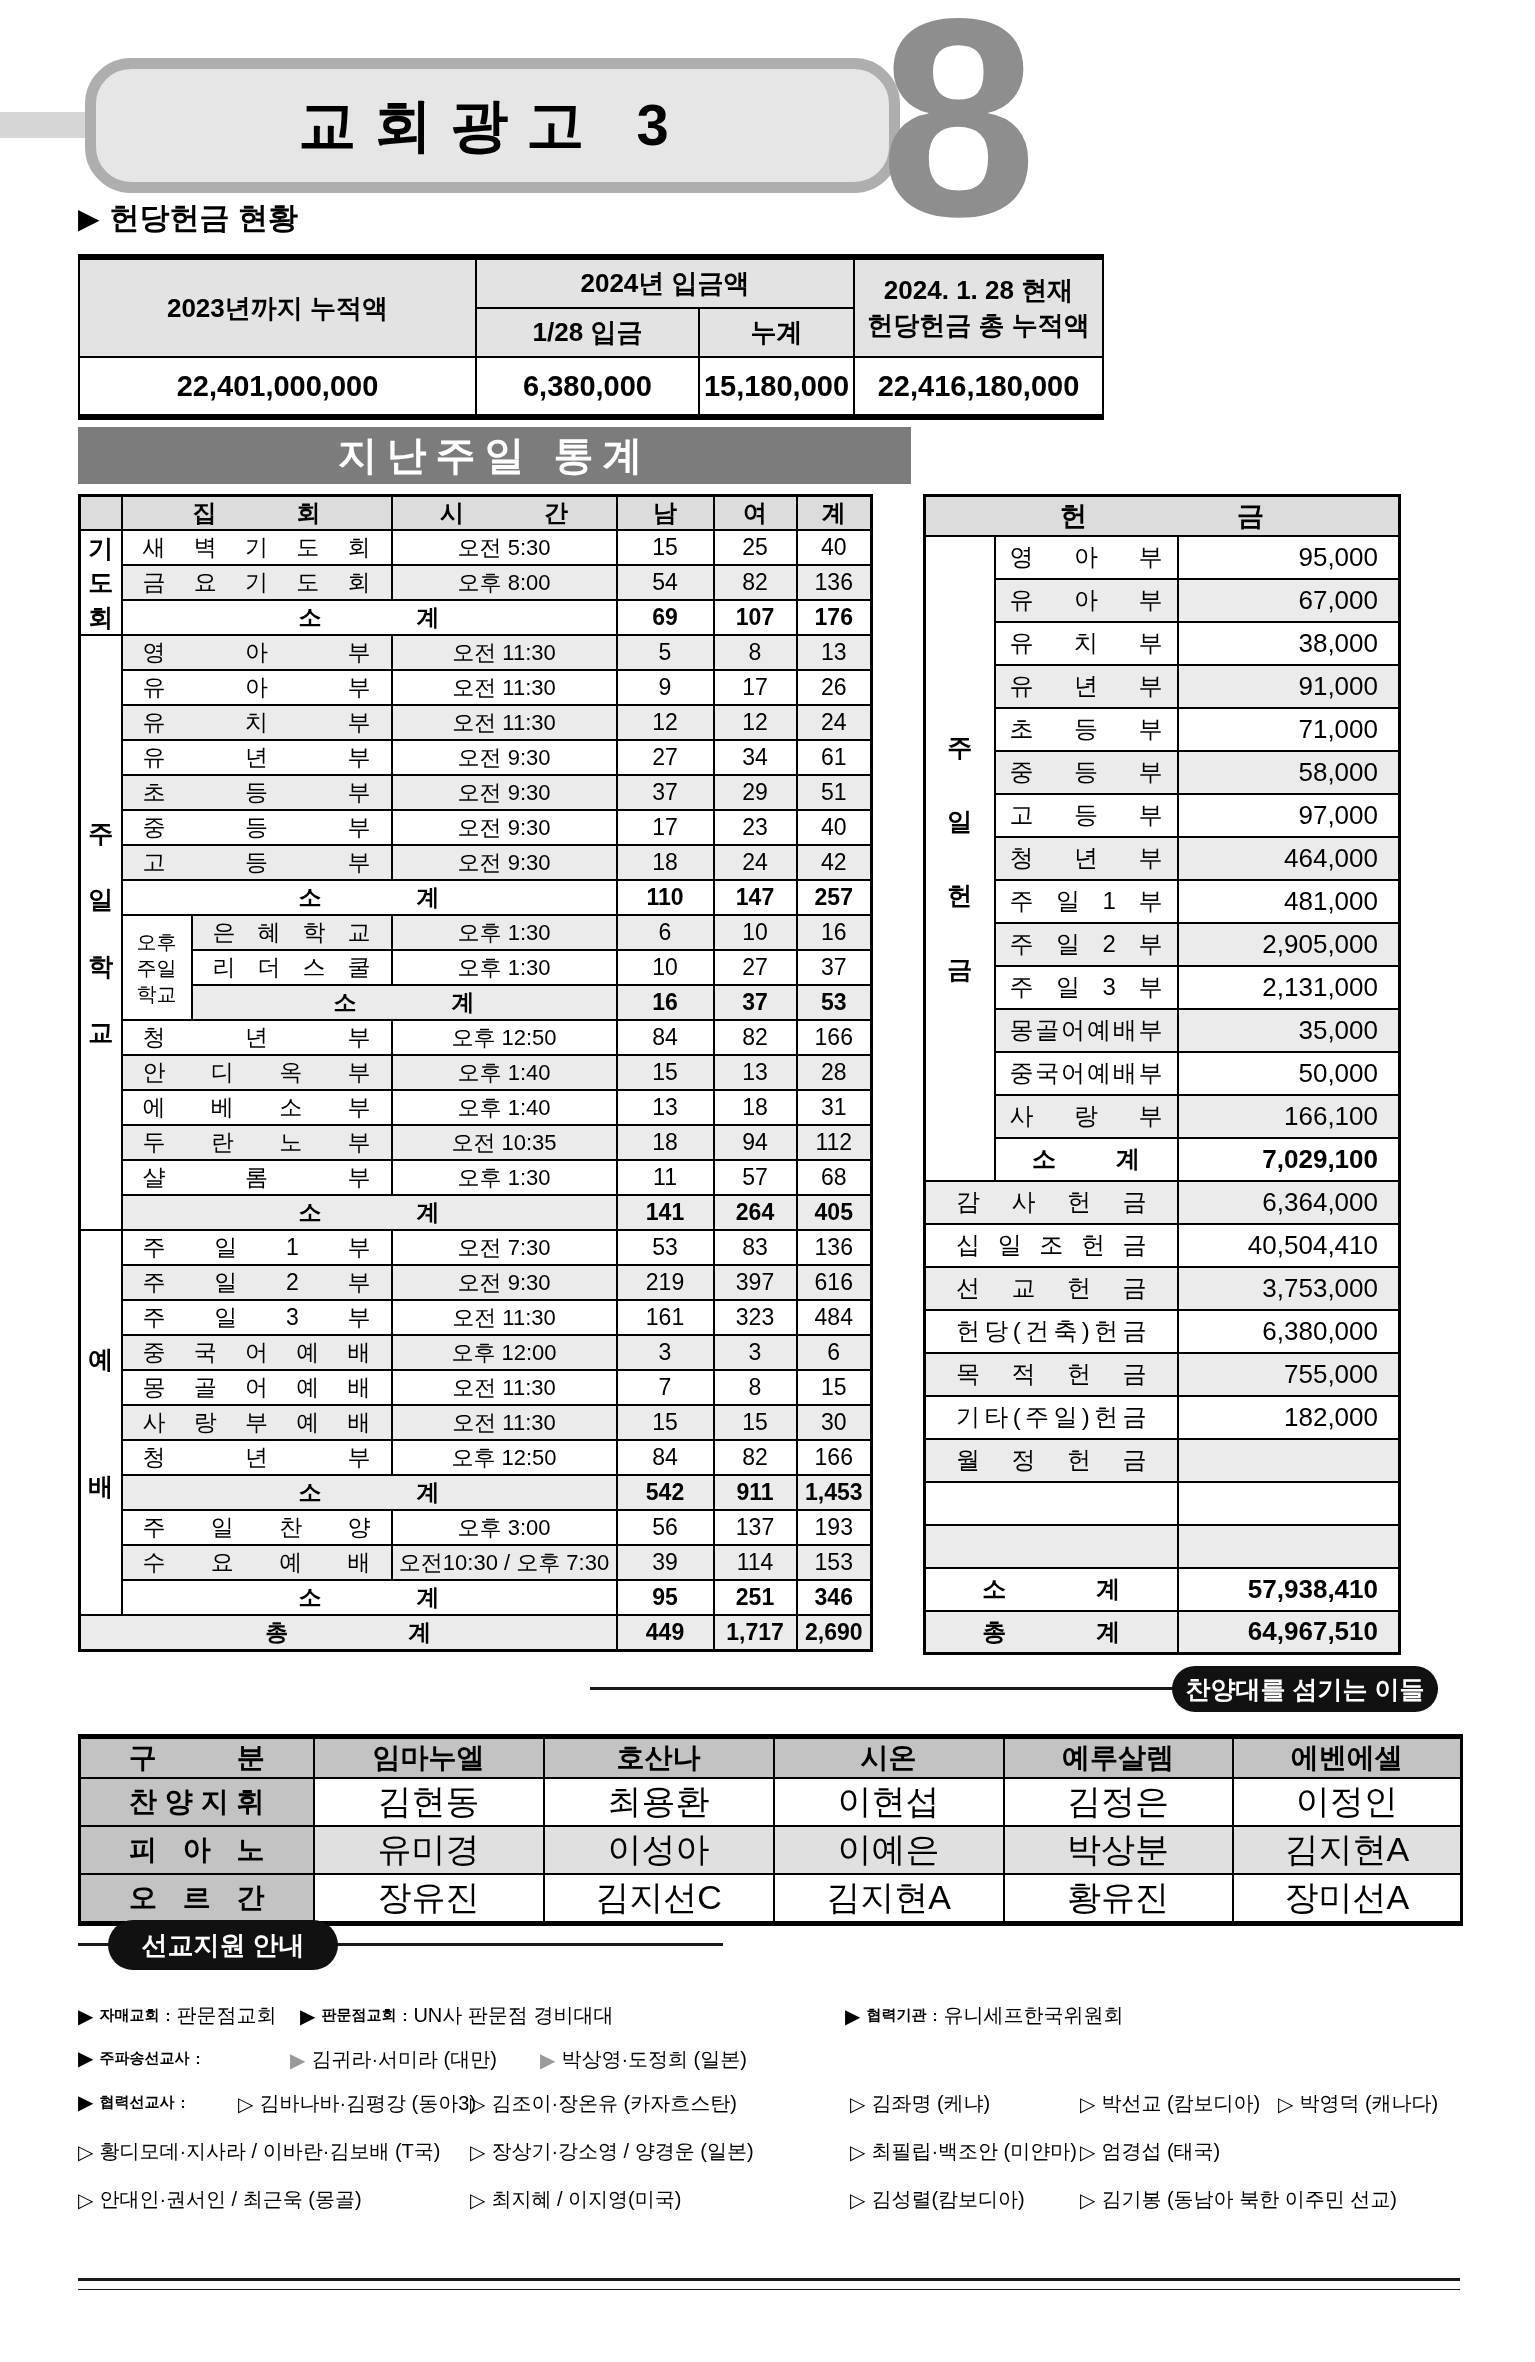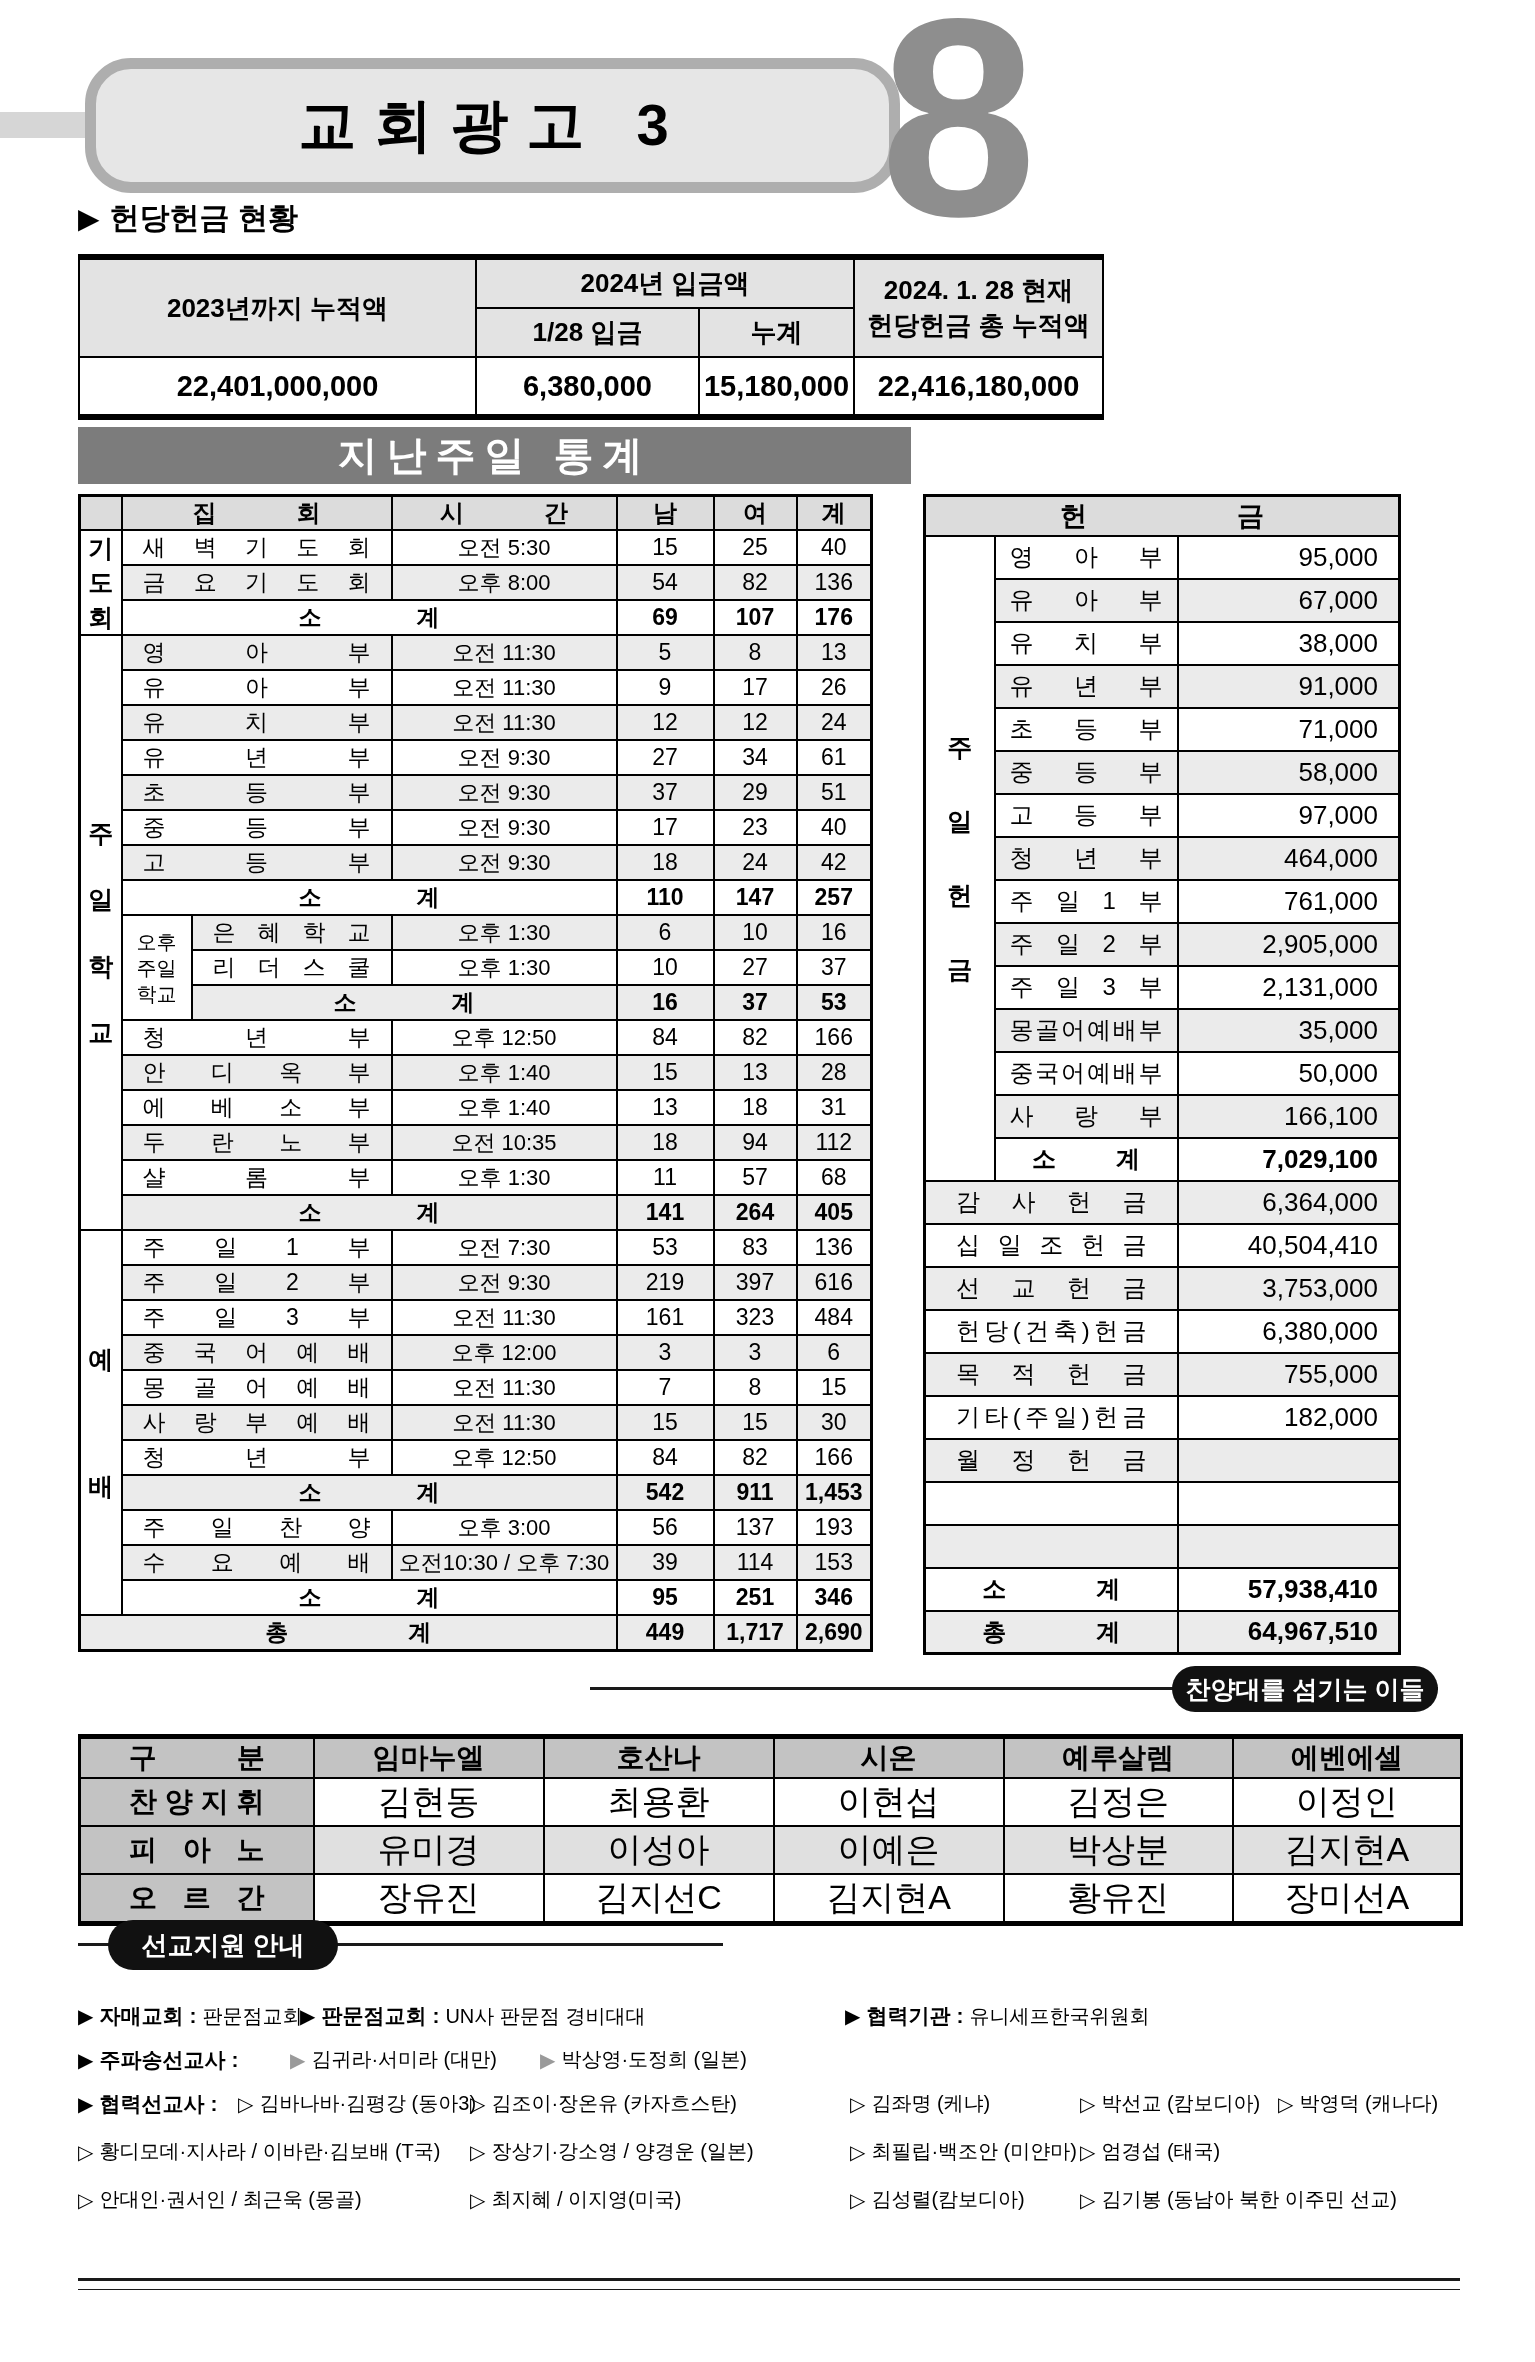--- a/index.html
+++ b/index.html
@@ -69,21 +69,21 @@
   .choir{left:78px;top:1734px;width:1382px;border:3px solid #000;border-top:5px solid #000;border-bottom:5px solid #000;}
   .choir thead tr{height:38px;}
   .choir tbody tr{height:46px;}
   .choir thead td{background:var(--choir-header,#c3c3c3);font-weight:bold;font-size:28px;}
   .choir td{font-size:34px;text-align:center;}
   .choir td.rowhead{background:var(--choir-header,#c3c3c3);font-weight:bold;font-size:28px;}
   .choir tr.altc td:not(.rowhead){background:#e0e0e0;}
   
   .mline{position:absolute;left:0;top:0;width:1535px;height:34px;font-size:21px;}
   .mline .item{position:absolute;display:flex;align-items:center;gap:6px;white-space:nowrap;font-size:20px;}
-  .mline .lab{font-weight:bold;font-size:21px;}
+  .mline .lab{font-weight:bold;font-size:15px;}
   .ab{color:#000;}
   .ag{color:#9a9a9a;}
   .aw{color:#000;}
 </style>
 </head>
 <body>
 
 <div class="left-tab"></div>
 
 <div class="title-box">
@@ -1001,21 +1001,21 @@
       <tr>
         <td>
           <div class="cell spread padso flexline">
             <span>주</span>
             <span>일</span>
             <span>1</span>
             <span>부</span>
           </div>
         </td>
         <td>
-          <div class="cell amt">761,000</div>
+          <div class="cell amt">481,000</div>
         </td>
       </tr>
       <tr class="alt">
         <td>
           <div class="cell spread padso flexline">
             <span>주</span>
             <span>일</span>
             <span>2</span>
             <span>부</span>
           </div>

